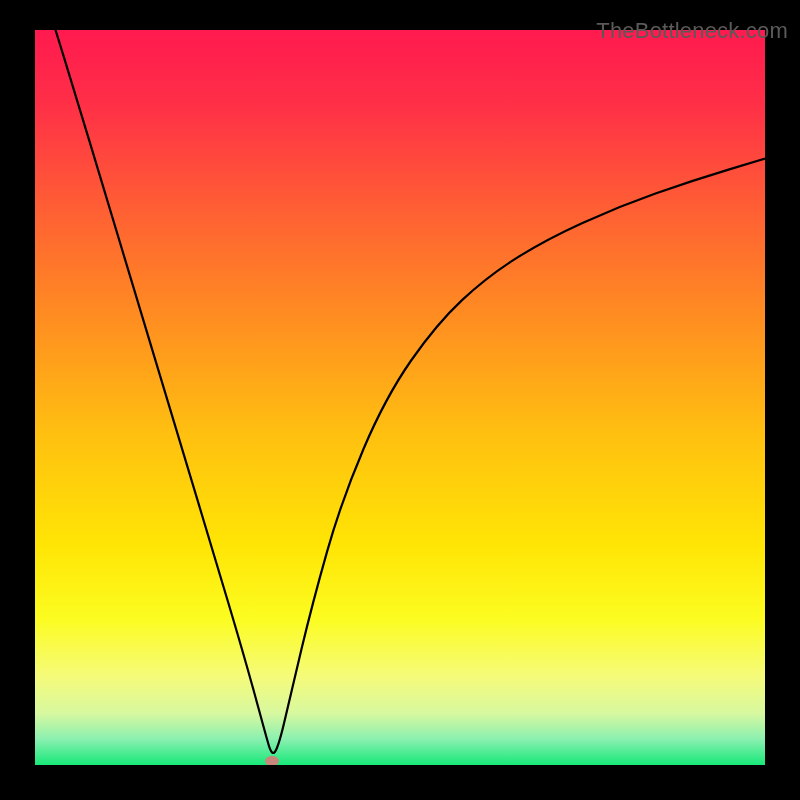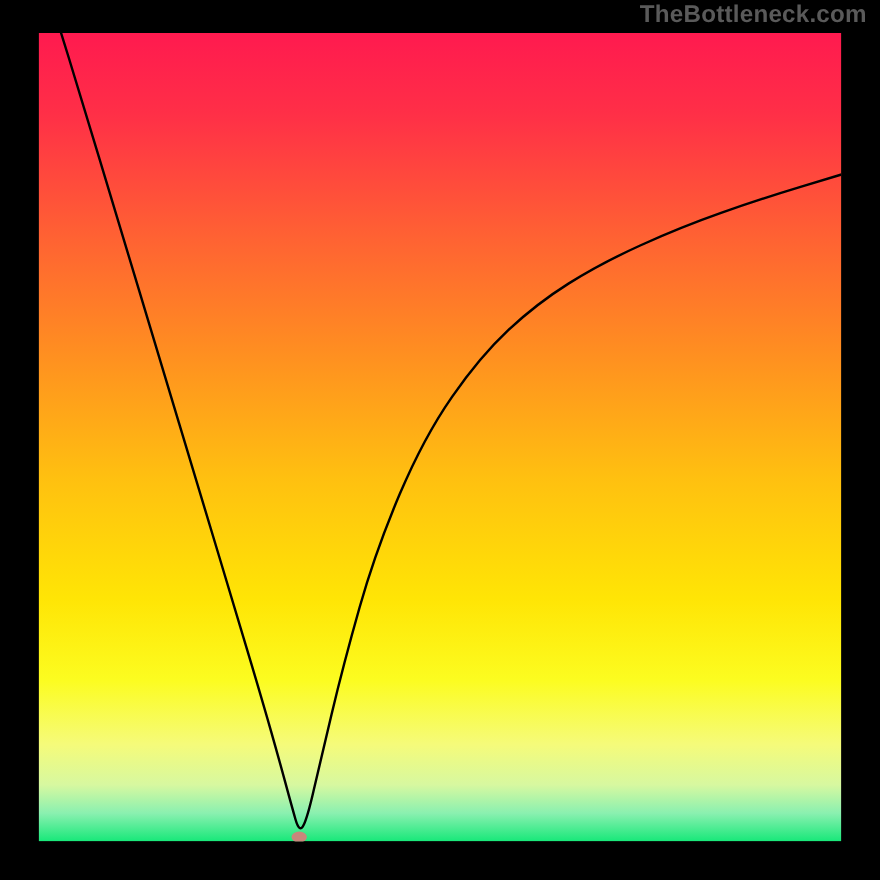--- a/index.html
+++ b/index.html
@@ -6,25 +6,25 @@
   body {
     width: 800px;
     height: 800px;
     background: #000;
     position: relative;
     font-family: Arial, Helvetica, sans-serif;
     overflow: hidden;
   }
   .watermark {
     position: absolute;
-    top: 0;
+    top: 18px;
     right: 12px;
     color: #5a5a5a;
     font-size: 22px;
-    font-weight: 700;
+    font-weight: 400;
     z-index: 10;
     letter-spacing: 0.2px;
   }
   .plot-area {
     position: absolute;
     left: 35px;
     top: 30px;
     width: 730px;
     height: 735px;
     overflow: hidden;

